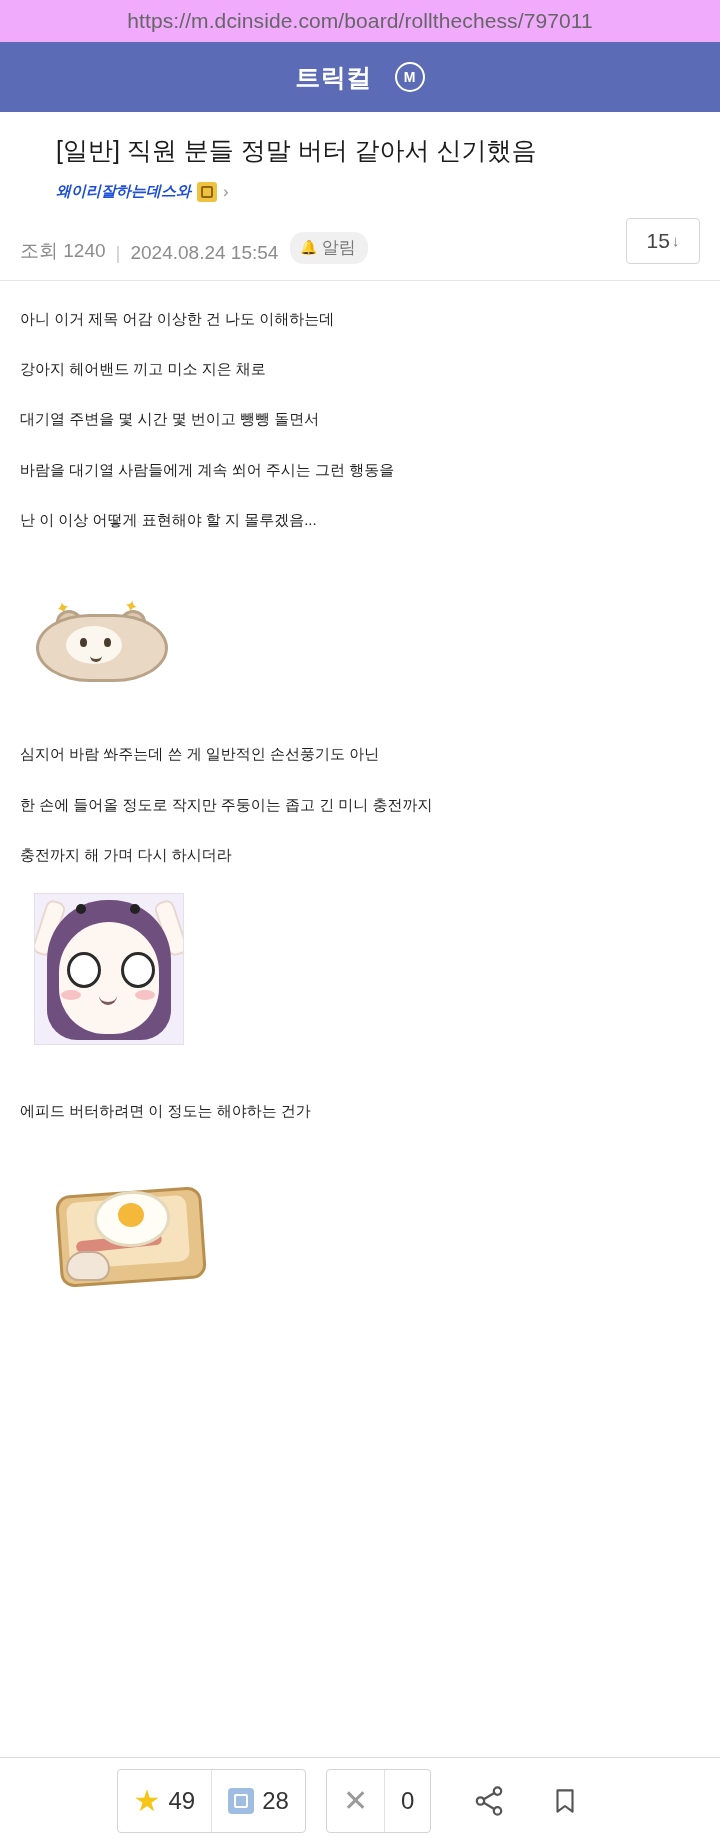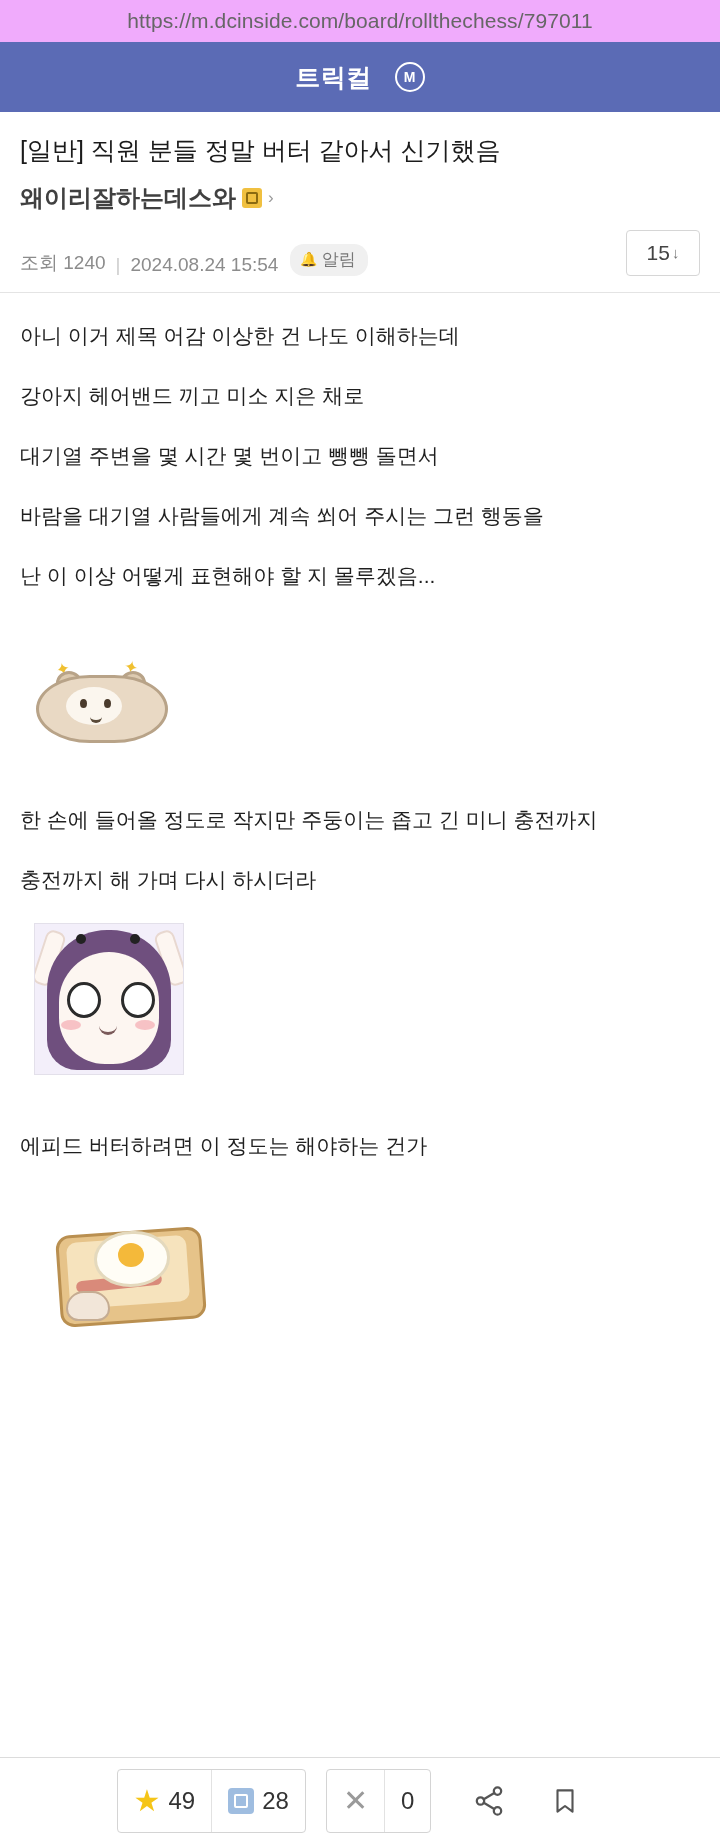--- a/index.html
+++ b/index.html
@@ -59,37 +59,39 @@
     font-size: 14px;
     font-weight: bold;
     line-height: 1;
     color: #ffffff;
   }
 
   
   .post-head {
     padding: 22px 20px 0 20px;
     background: #ffffff;
+    margin-left: 36px;
   }
   .post-title {
     font-size: 25px;
     color: #1b1b1b;
     line-height: 1.35;
     font-weight: 500;
   }
   .author-row {
     display: flex;
     align-items: center;
     gap: 6px;
     margin-top: 14px;
   }
   .author-name {
-    font-size: 24px;
-    color: #404040;
+    font-size: 15px;
+    color: #1d4ed8;
     font-weight: bold;
+    font-style: italic;
   }
   .ip-icon {
     width: 20px;
     height: 20px;
     border-radius: 3px;
     background: #f0c040;
     display: inline-block;
     position: relative;
   }
   .ip-icon::after {
@@ -151,21 +153,21 @@
     color: #444444;
     background: #ffffff;
   }
   .count-box .arrow { font-size: 15px; color: #777777; }
 
   
   .content {
     padding: 26px 20px 0 20px;
   }
   .para {
-    font-size: 21px;
+    font-size: 15px;
     line-height: 1.62;
     color: #1f1f1f;
     margin: 0 0 26px 0;
   }
   .spacer-lg { height: 34px; }
   .spacer-md { height: 20px; }
 
   
   .img-hamster {
     width: 142px;
@@ -474,20 +476,21 @@
     <div class="hamster-body"></div>
     <div class="hamster-face"></div>
     <div class="hamster-eye l"></div>
     <div class="hamster-eye r"></div>
     <div class="hamster-mouth"></div>
   </div>
 
   <div class="spacer-lg"></div>
   <div class="spacer-md"></div>
 
+  <p class="para">심지어 바람 쏴주는데 쓴 게 일반적인 손선풍기도 아닌</p>
   <p class="para">한 손에 들어올 정도로 작지만 주둥이는 좁고 긴 미니 충전까지</p>
   <p class="para">충전까지 해 가며 다시 하시더라</p>
 
   <div class="img-girl">
     <div class="girl-arm l"></div>
     <div class="girl-arm r"></div>
     <div class="girl-hair"></div>
     <div class="girl-face"></div>
     <div class="girl-eye l"></div>
     <div class="girl-eye r"></div>

